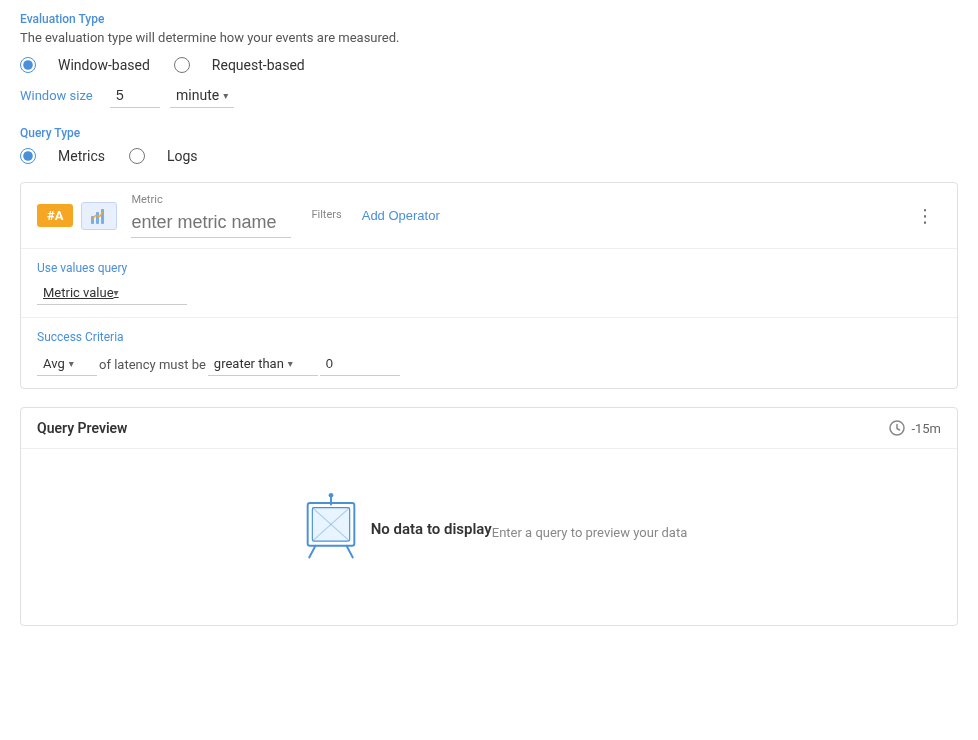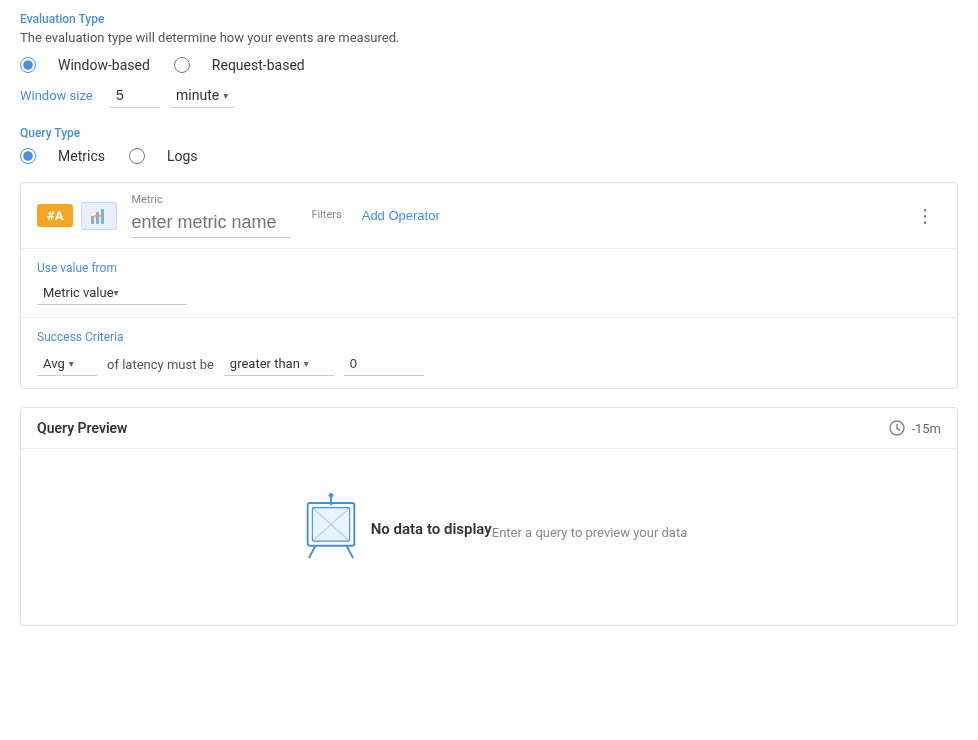--- a/index.html
+++ b/index.html
@@ -212,35 +212,36 @@
     }
     .values-dropdown {
       display: flex;
       align-items: center;
       border-bottom: 1px solid #ccc;
       padding: 4px 6px;
       width: 150px;
       cursor: pointer;
       font-size: 13px;
       color: #333;
+      text-decoration: underline;
     }
 
     
     .success-section {
       padding: 12px 16px;
     }
     .success-label {
       font-size: 12px;
       color: #4a90d9;
       margin-bottom: 8px;
     }
     .success-row {
       display: flex;
       align-items: center;
-      gap: 10px;
+      gap: 2px;
     }
     .criteria-dropdown {
       display: flex;
       align-items: center;
       gap: 4px;
       border-bottom: 1px solid #ccc;
       padding: 4px 6px;
       cursor: pointer;
       font-size: 13px;
       color: #333;
@@ -378,21 +379,21 @@
         <input class="field-input" type="text" placeholder="enter metric name" style="">
       </div>
       <div class="filters-field">
         <span class="field-label">Filters</span>
       </div>
       <button class="add-operator-btn">Add Operator</button>
       <button class="query-more-btn">⋮</button>
     </div>
 
     <div class="values-section">
-      <div class="values-label">Use value from</div>
+      <div class="values-label">Use values query</div>
       <div class="values-dropdown">
         <span>Metric value</span>
         <span class="chevron-down">▾</span>
       </div>
     </div>
 
     <div class="success-section">
       <div class="success-label">Success Criteria</div>
       <div class="success-row">
         <div class="criteria-dropdown">

